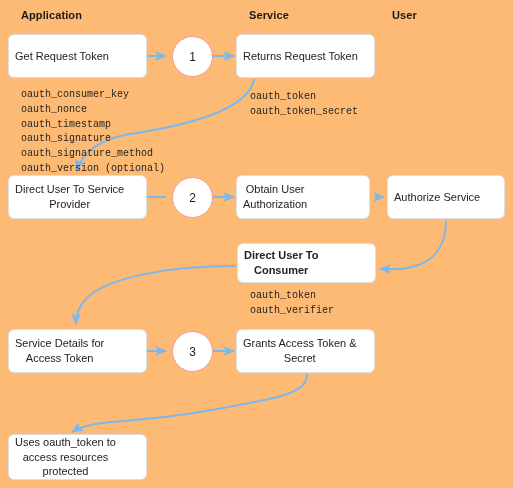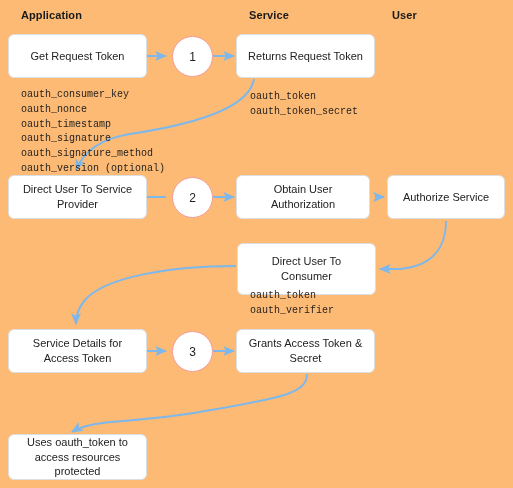--- a/index.html
+++ b/index.html
@@ -35,21 +35,21 @@
   }
 
   .node {
     position: absolute;
     box-sizing: border-box;
     background: #ffffff;
     border: 1px solid #dcdee0;
     border-radius: 6px;
     display: flex;
     align-items: center;
-    justify-content: center;
+    justify-content: flex-start;
     text-align: center;
     font-family: "Liberation Sans", sans-serif;
     font-size: 11px;
     color: #222222;
     line-height: 1.35;
     padding: 2px 6px;
     z-index: 2;
   }
   .node span { display: block; }
 
@@ -159,21 +159,21 @@
     <span>
       <span>Obtain User</span>
       <span>Authorization</span>
     </span>
   </div>
 
   <div class="node" style="left:387px; top:175px; width:118px; height:44px;">
     <span>Authorize Service</span>
   </div>
 
-  <div class="node" style="left:237px; top:243px; width:139px; height:52px;">
+  <div class="node" style="left:237px; top:243px; width:139px; height:40px;font-weight:bold;">
     <span>
       <span>Direct User To</span>
       <span>Consumer</span>
     </span>
   </div>
 
   <div class="param-list" style="left:250px; top:289px;">oauth_token
 oauth_verifier</div>
 
   <div class="node" style="left:8px; top:329px; width:139px; height:44px;">

